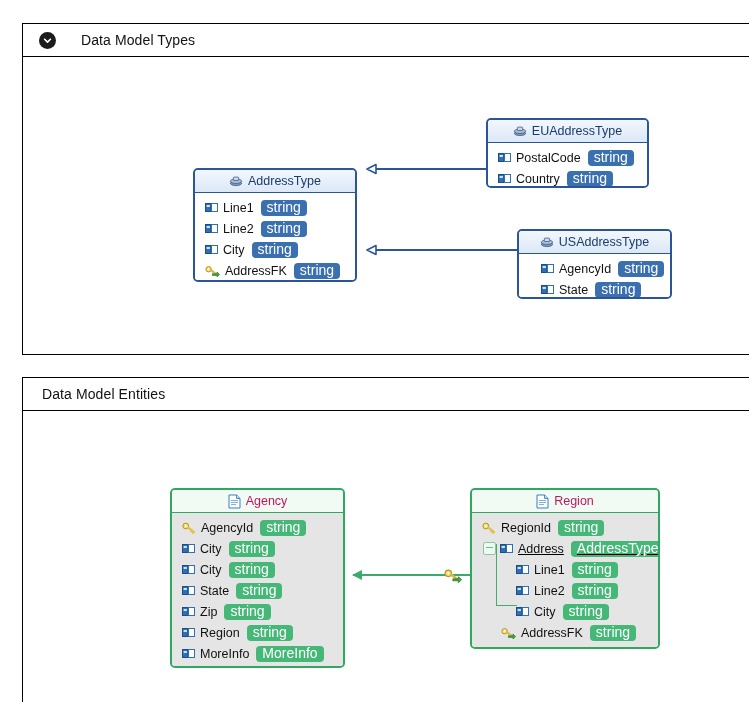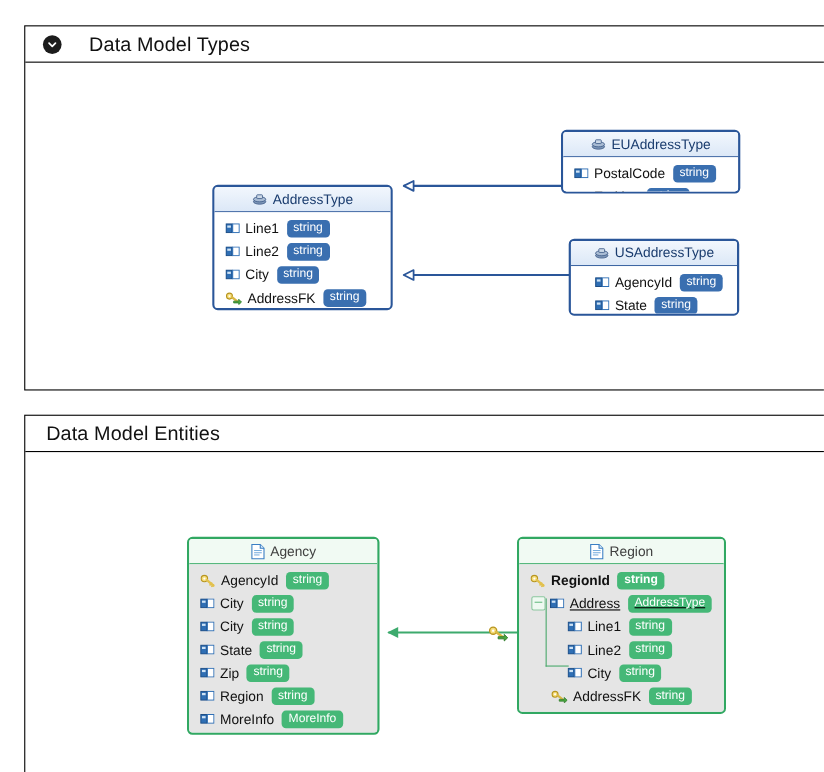--- a/index.html
+++ b/index.html
@@ -32,21 +32,21 @@
     border-radius: 50%;
     background: #1c1c1c;
     display: inline-flex;
     align-items: center;
     justify-content: center;
     margin-right: 25px;
     flex: none;
   }
   .panel-header .chev-btn svg { display:block; }
   .panel-title {
-    font-size: 18px;
+    font-size: 14px;
     color: #111111;
     white-space: nowrap;
     letter-spacing: .1px;
   }
   .panel-header.no-icon { padding-left: 19px; }
   .panel-body { position: relative; width: 100%; height: calc(100% - 33px); }
 
   
   .ent {
     position: absolute;
@@ -73,21 +73,21 @@
     padding-left: 10px;
     font-size: 12.5px;
     white-space: nowrap;
     position: relative;
     box-sizing: border-box;
   }
   .row .rlabel { margin-left: 5px; color: #111; }
   .badge {
     margin-left: 7px;
     border-radius: 4px;
-    font-size: 11px;
+    font-size: 14px;
     color: #ffffff;
     padding: 1px 6px 2px 6px;
     line-height: 13px;
     display: inline-block;
   }
 
   
   .ent.blue { border-color: #2a5699; }
   .ent.blue .ent-head {
     background: linear-gradient(180deg,#f2f7fd 0%,#dce8f7 100%);
@@ -95,21 +95,21 @@
     color: #1a3c6e;
   }
   .ent.blue .ent-body { background: #ffffff; }
   .ent.blue .badge { background: #3a6fb0; }
 
   
   .ent.green { border-color: #31a862; }
   .ent.green .ent-head {
     background: #f1faf3;
     border-bottom: 1px solid #31a862;
-    color: #404040;
+    color: #be185d;
   }
   .ent.green .ent-body { background: #e5e5e5; }
   .ent.green .badge { background: #45b877; }
 
   
   .ico { flex: none; display: inline-block; line-height: 0; }
   .ico svg { display: block; }
 
   
   .expander {
@@ -223,21 +223,21 @@
                 <path d="M5.9 5.2 L11 9.2" stroke="#d9b844" stroke-width="2.1" stroke-linecap="round"></path>
                 <path d="M7.4 8.8 L12 8.8 L12 7 L14.6 9.6 L12 12 L12 10.4 L7.4 10.4 Z" fill="#4aa83f" stroke="#2f7a29" stroke-width="0.7" stroke-linejoin="round"></path>
               </svg>
             </span>
             <span class="rlabel">AddressFK</span>
             <span class="badge">string</span>
           </div>
         </div>
       </div>
 
-      <div class="ent blue" style="left:487px; top:61px; width:163px; height:58px;">
+      <div class="ent blue" style="left:463px; top:61px; width:163px; height:70px;">
         <div class="ent-head">
           <span class="ico">
             <svg width="14" height="14" viewBox="0 0 14 14">
               <ellipse cx="7" cy="9.3" rx="5.6" ry="2.3" fill="#7e97b8" stroke="#44618c" stroke-width="0.8"></ellipse>
               <ellipse cx="7" cy="7.2" rx="5.6" ry="2.3" fill="#a9bcd4" stroke="#44618c" stroke-width="0.8"></ellipse>
               <rect x="4.4" y="3.1" width="5.2" height="3.4" rx="0.6" fill="#ccd9e8" stroke="#44618c" stroke-width="0.8"></rect>
             </svg>
           </span>
           <span>EUAddressType</span>
         </div>
@@ -254,27 +254,27 @@
             <span class="badge">string</span>
           </div>
           <div class="row">
             <span class="ico">
               <svg width="13" height="9" viewBox="0 0 13 9">
                   <rect x="0.5" y="0.5" width="5.5" height="8" fill="#2f6fb5" stroke="#1d4d85"></rect>
                   <rect x="6.5" y="0.5" width="6" height="8" fill="#ffffff" stroke="#2f6fb5"></rect>
                   <rect x="1.6" y="2" width="3.3" height="2" fill="#cfe3f5"></rect>
                 </svg>
             </span>
-            <span class="rlabel">Entities</span>
-            <span class="badge">string</span>
-          </div>
-        </div>
-      </div>
-
-      <div class="ent blue" style="left:494px; top:160px; width:155px; height:70px;">
+            <span class="rlabel">Country</span>
+            <span class="badge">string</span>
+          </div>
+        </div>
+      </div>
+
+      <div class="ent blue" style="left:494px; top:172px; width:155px; height:70px;">
         <div class="ent-head">
           <span class="ico">
             <svg width="14" height="14" viewBox="0 0 14 14">
               <ellipse cx="7" cy="9.3" rx="5.6" ry="2.3" fill="#7e97b8" stroke="#44618c" stroke-width="0.8"></ellipse>
               <ellipse cx="7" cy="7.2" rx="5.6" ry="2.3" fill="#a9bcd4" stroke="#44618c" stroke-width="0.8"></ellipse>
               <rect x="4.4" y="3.1" width="5.2" height="3.4" rx="0.6" fill="#ccd9e8" stroke="#44618c" stroke-width="0.8"></rect>
             </svg>
           </span>
           <span>USAddressType</span>
         </div>
@@ -429,21 +429,21 @@
               <path d="M8.6 1 V4.4 H12" fill="#d9e8f7" stroke="#3b7fc4" stroke-width="1"></path>
               <path d="M3 6.5 H10 M3 8.5 H10 M3 10.5 H8" stroke="#6fa8dc" stroke-width="0.9"></path>
             </svg>
           </span>
           <span>Region</span>
         </div>
         <div class="ent-body" style="position:relative;">
 
           <div class="treeline" style="left:24px; top:31px; width:20px; height:61px;"></div>
 
-          <div class="row" style="font-weight:bold;">
+          <div class="row" style="">
             <span class="ico">
               <svg width="14" height="12" viewBox="0 0 14 12">
                 <circle cx="3.8" cy="4" r="2.9" fill="#f6dd7a" stroke="#b79520" stroke-width="1"></circle>
                 <circle cx="3.8" cy="4" r="1" fill="#ffffff"></circle>
                 <path d="M6.2 5.4 L12 10.4" stroke="#e2c14e" stroke-width="2.2" stroke-linecap="round"></path>
                 <path d="M9 9.6 L10.4 8.2 M10.6 11 L12 9.6" stroke="#e2c14e" stroke-width="1.6" stroke-linecap="round"></path>
               </svg>
             </span>
             <span class="rlabel">RegionId</span>
             <span class="badge">string</span>

